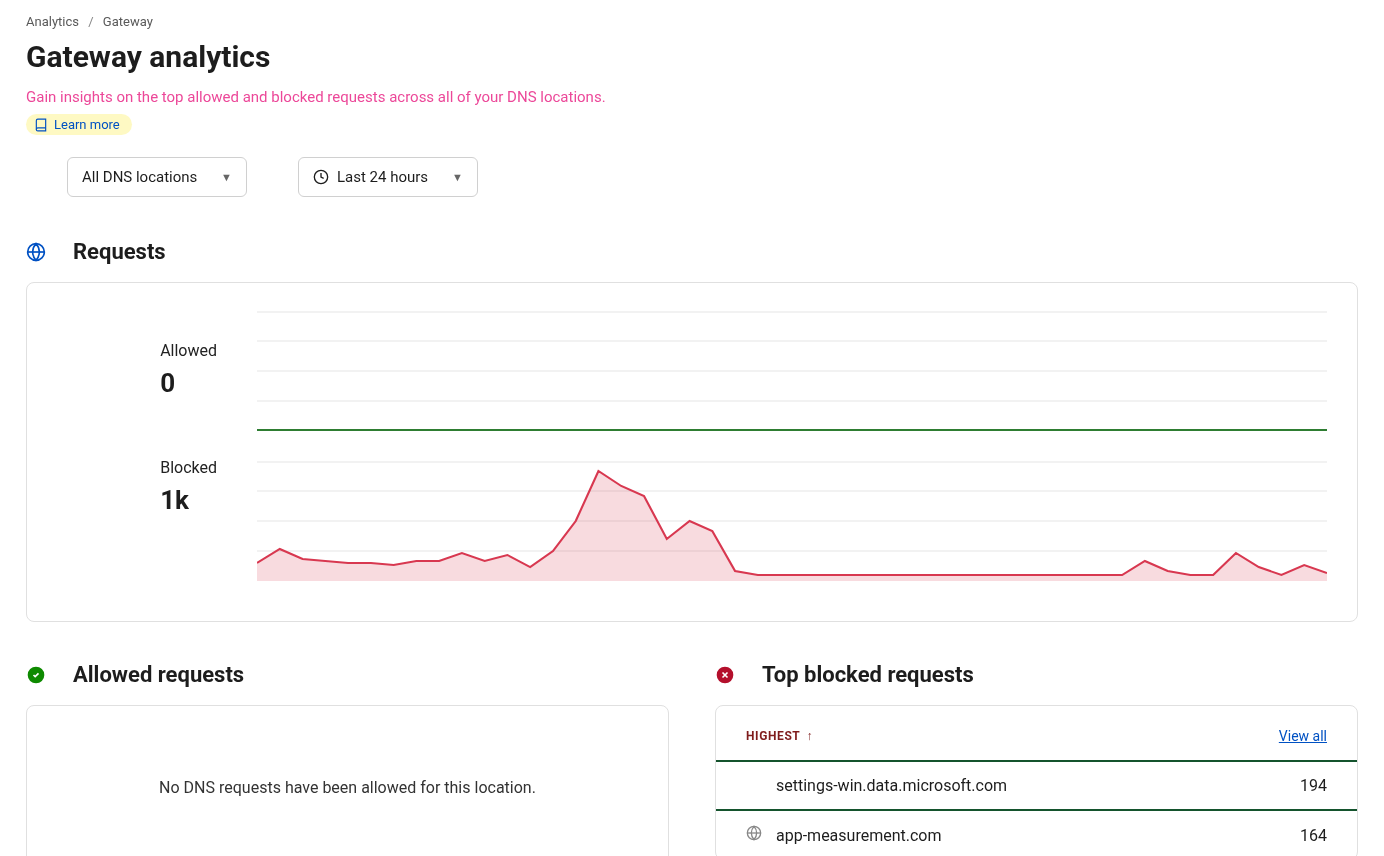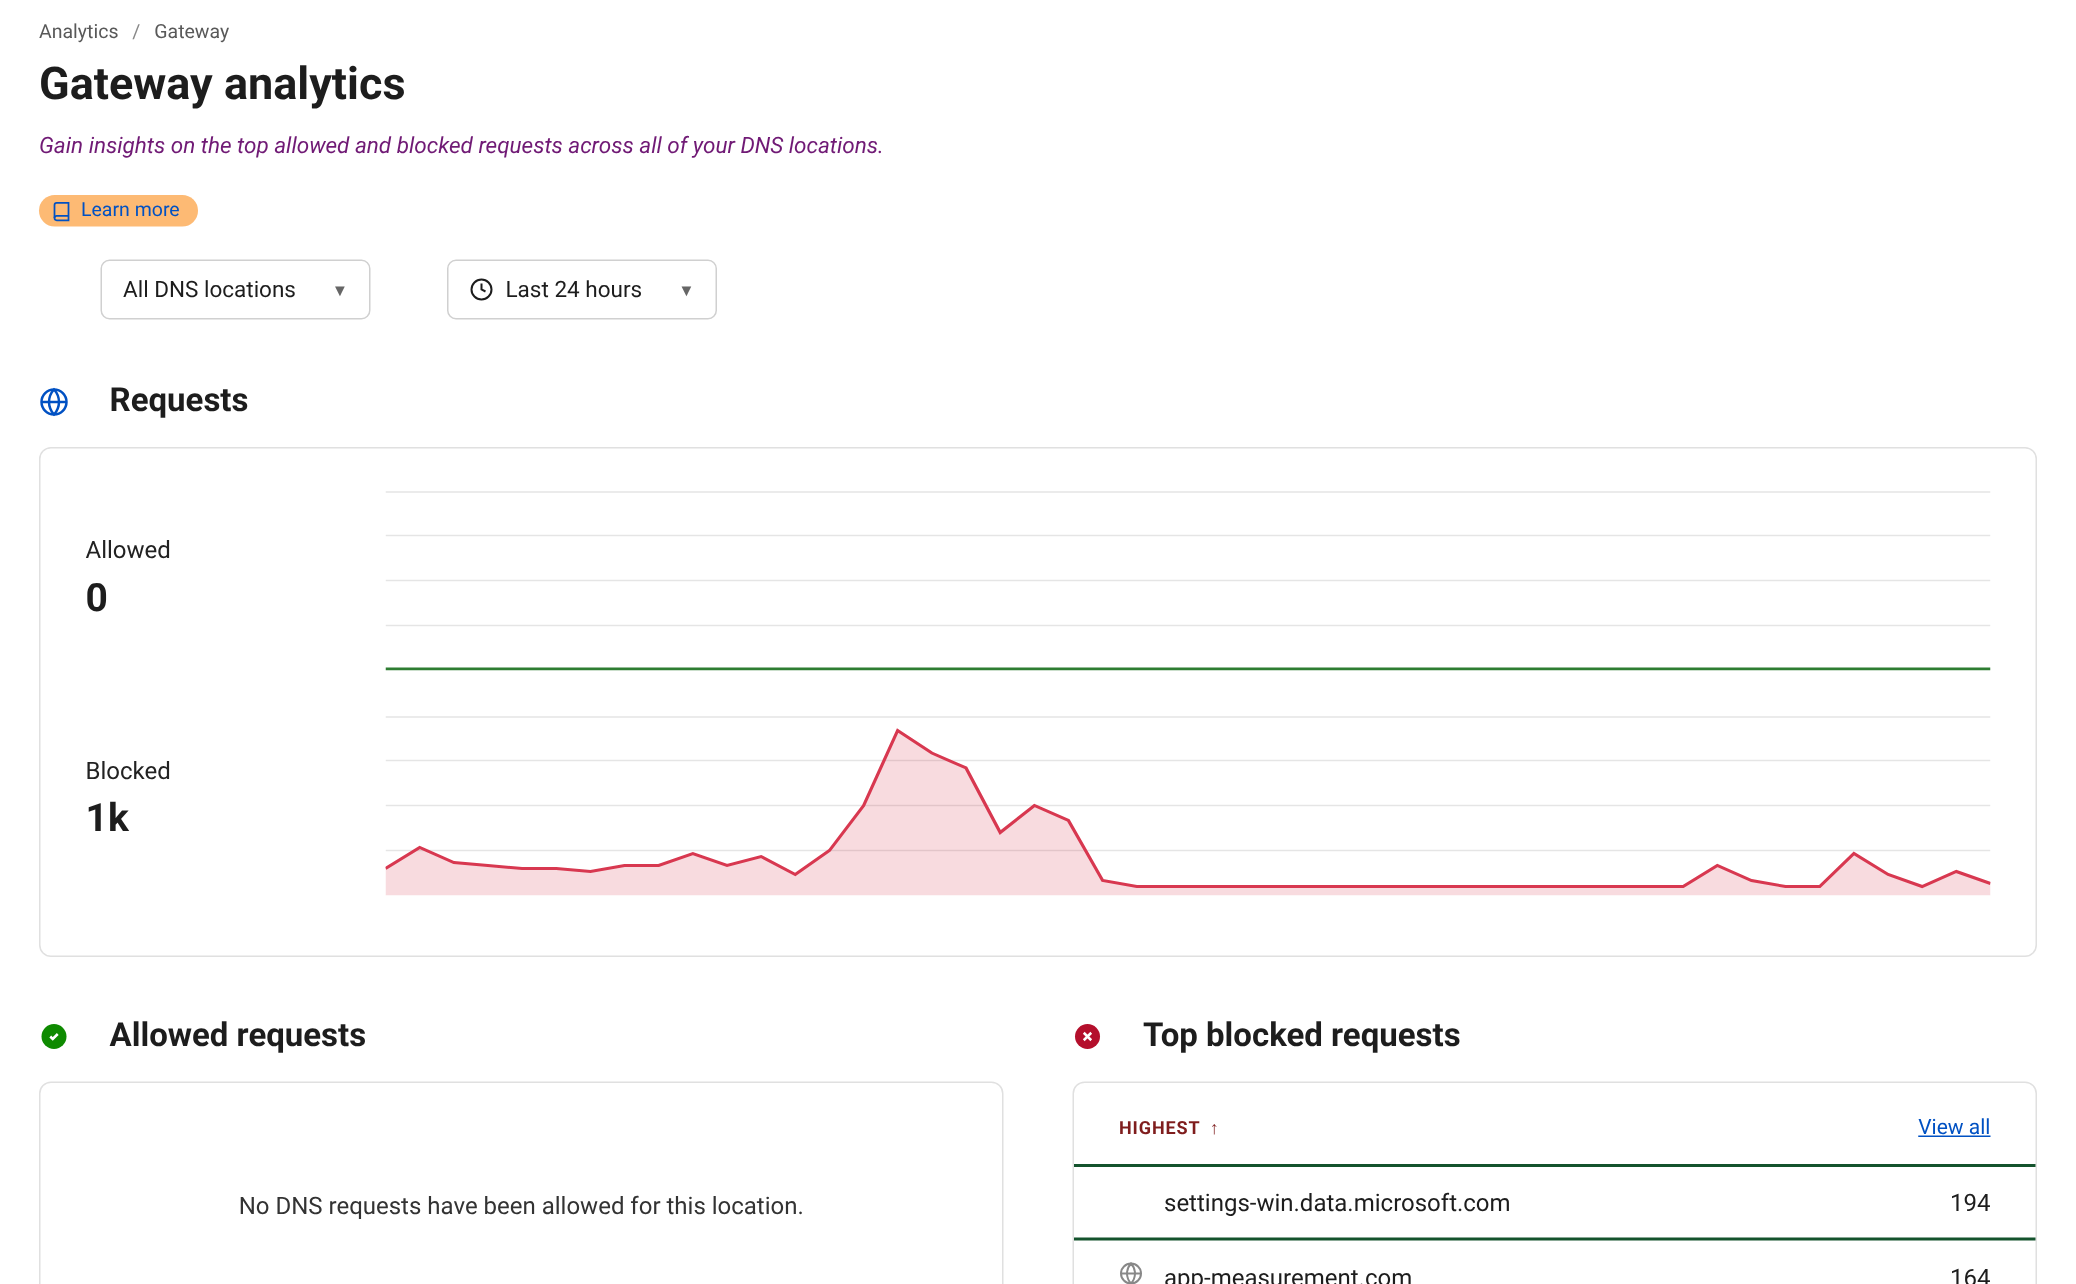--- a/index.html
+++ b/index.html
@@ -16,29 +16,28 @@
       margin-bottom: 10px;
     }
     .breadcrumb .sep { margin: 0 6px; color: #888; }
     .page-title {
       font-size: 30px;
       font-weight: 700;
       margin-bottom: 14px;
     }
     .page-desc {
       font-size: 15px;
-      color: #701a75;
-      margin-bottom: 24px;
-      font-style: italic;
+      color: #ec4899;
+      margin-bottom: 8px;
     }
     .learn-more {
       display: inline-flex;
       align-items: center;
       gap: 6px;
-      background: #fdba74;
+      background: #fef9c3;
       color: #0051c3;
       font-size: 13px;
       padding: 3px 12px 3px 8px;
       border-radius: 16px;
       text-decoration: none;
       margin-bottom: 22px;
     }
     .learn-more svg { width: 14px; height: 14px; }
     .filters {
       display: flex;
@@ -80,22 +79,23 @@
     .requests-card {
       display: flex;
       padding: 28px 30px 40px 30px;
       gap: 40px;
       margin-bottom: 40px;
     }
     .stats-col {
       width: 160px;
       display: flex;
       flex-direction: column;
-      gap: 90px;
+      gap: 60px;
       padding-top: 30px;
+      align-items: flex-end;
     }
     .stat-label {
       font-size: 16px;
       color: #222;
       margin-bottom: 8px;
     }
     .stat-value {
       font-size: 26px;
       font-weight: 700;
     }

